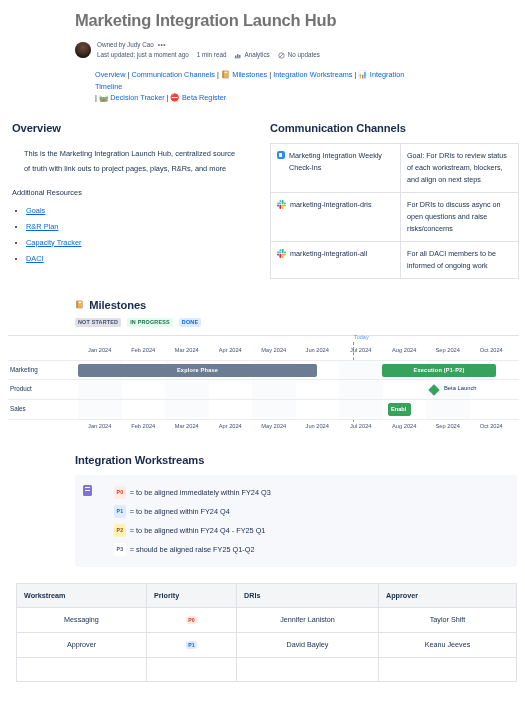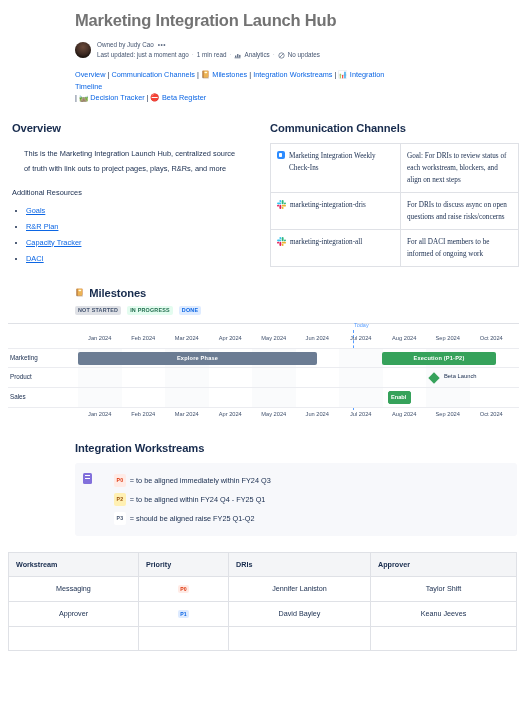--- a/index.html
+++ b/index.html
@@ -39,20 +39,21 @@
   .sep { color:#8993A4; font-size:6px; }
   .mini-ico { display:inline-block; width:7px; height:7px; position:relative; top:1px; }
 
   
   .quicklinks {
     padding: 10px 0 0 75px;
     font-size: 7.3px;
     line-height: 11.5px;
     color: #0C66E4;
     max-width: 400px;
+    margin-left: 20px;
   }
   .quicklinks a { color:#0C66E4; text-decoration:none; }
   .qsep { color:#172B4D; }
   .emoji { font-size: 7.5px; }
 
   
   .cols { display:flex; gap:0; padding: 18px 6px 0 12px; }
   .col-left { width: 258px; padding-right: 16px; }
   .col-right { width: 249px; }
 
@@ -69,21 +70,20 @@
 
   
   table.cc { width: 100%; border-collapse: collapse; table-layout: fixed; }
   table.cc td {
     border: 1px solid #DFE1E6;
     padding: 6px 6px 6px 6px;
     font-size: 7.2px;
     line-height: 12px;
     vertical-align: top;
     color:#172B4D;
-    font-family:Liberation Serif, serif;
   }
   table.cc td.c1 { width: 130px; }
   .chan { display:flex; gap:4px; align-items:flex-start; }
   .chan-name { flex:1; }
   .ico-zoom {
     width:8px;height:8px;border-radius:2px;background:#2D8CFF;flex:0 0 auto;margin-top:1.5px;
     position:relative;
   }
   .ico-zoom::after{content:"";position:absolute;left:1.6px;top:2.4px;width:3.3px;height:3.2px;background:#fff;border-radius:.7px;}
   .ico-slack { width:9px;height:9px;flex:0 0 auto;margin-top:1px; }
@@ -136,21 +136,21 @@
   .ws-lines { flex:1; }
   .ws-line { display:flex; align-items:center; gap:4px; font-size:7.3px; line-height:11px;
              color:#172B4D; padding: 3px 0 3px 14px; }
   .pchip { font-size:5.2px; font-weight:bold; padding:1px 2.5px; border-radius:2px; letter-spacing:.2px; }
   .pchip.p0 { background:#FFEBE6; color:#DE350B; }
   .pchip.p1 { background:#DEEBFF; color:#0C66E4; }
   .pchip.p2 { background:#FFF0B3; color:#974F0C; }
   .pchip.p3 { background:#FFFFFF; color:#44546F; }
 
   
-  .ws-table-wrap { padding: 16px 8px 0 8px; }
+  .ws-table-wrap { padding: 16px 8px 0 16px; }
   table.wst { width:100%; border-collapse:collapse; table-layout:fixed; }
   table.wst th {
     background:#F4F5F7; border:1px solid #DFE1E6; text-align:left;
     font-size:7.2px; font-weight:bold; color:#172B4D; padding:6px 7px; line-height:11px;
   }
   table.wst td {
     border:1px solid #DFE1E6; font-size:7.2px; color:#172B4D; padding:6px 7px; line-height:11px;text-align:center;
   }
   .col-a{width:130px;} .col-b{width:90px;} .col-c{width:142px;}
 </style>
@@ -382,20 +382,24 @@
 <div class="ws-wrap">
   <h2 class="h2">Integration Workstreams</h2>
   <div class="ws-panel">
     <span class="ws-icon"></span>
     <div class="ws-lines">
       <div class="ws-line">
         <span class="pchip p0">P0</span>
         <span>= to be aligned immediately within FY24 Q3</span>
       </div>
       <div class="ws-line">
+        <span class="pchip p1">P1</span>
+        <span>= to be aligned within FY24 Q4</span>
+      </div>
+      <div class="ws-line">
         <span class="pchip p2">P2</span>
         <span>= to be aligned within FY24 Q4 - FY25 Q1</span>
       </div>
       <div class="ws-line">
         <span class="pchip p3">P3</span>
         <span>= should be aligned raise FY25 Q1-Q2</span>
       </div>
     </div>
   </div>
 </div>

